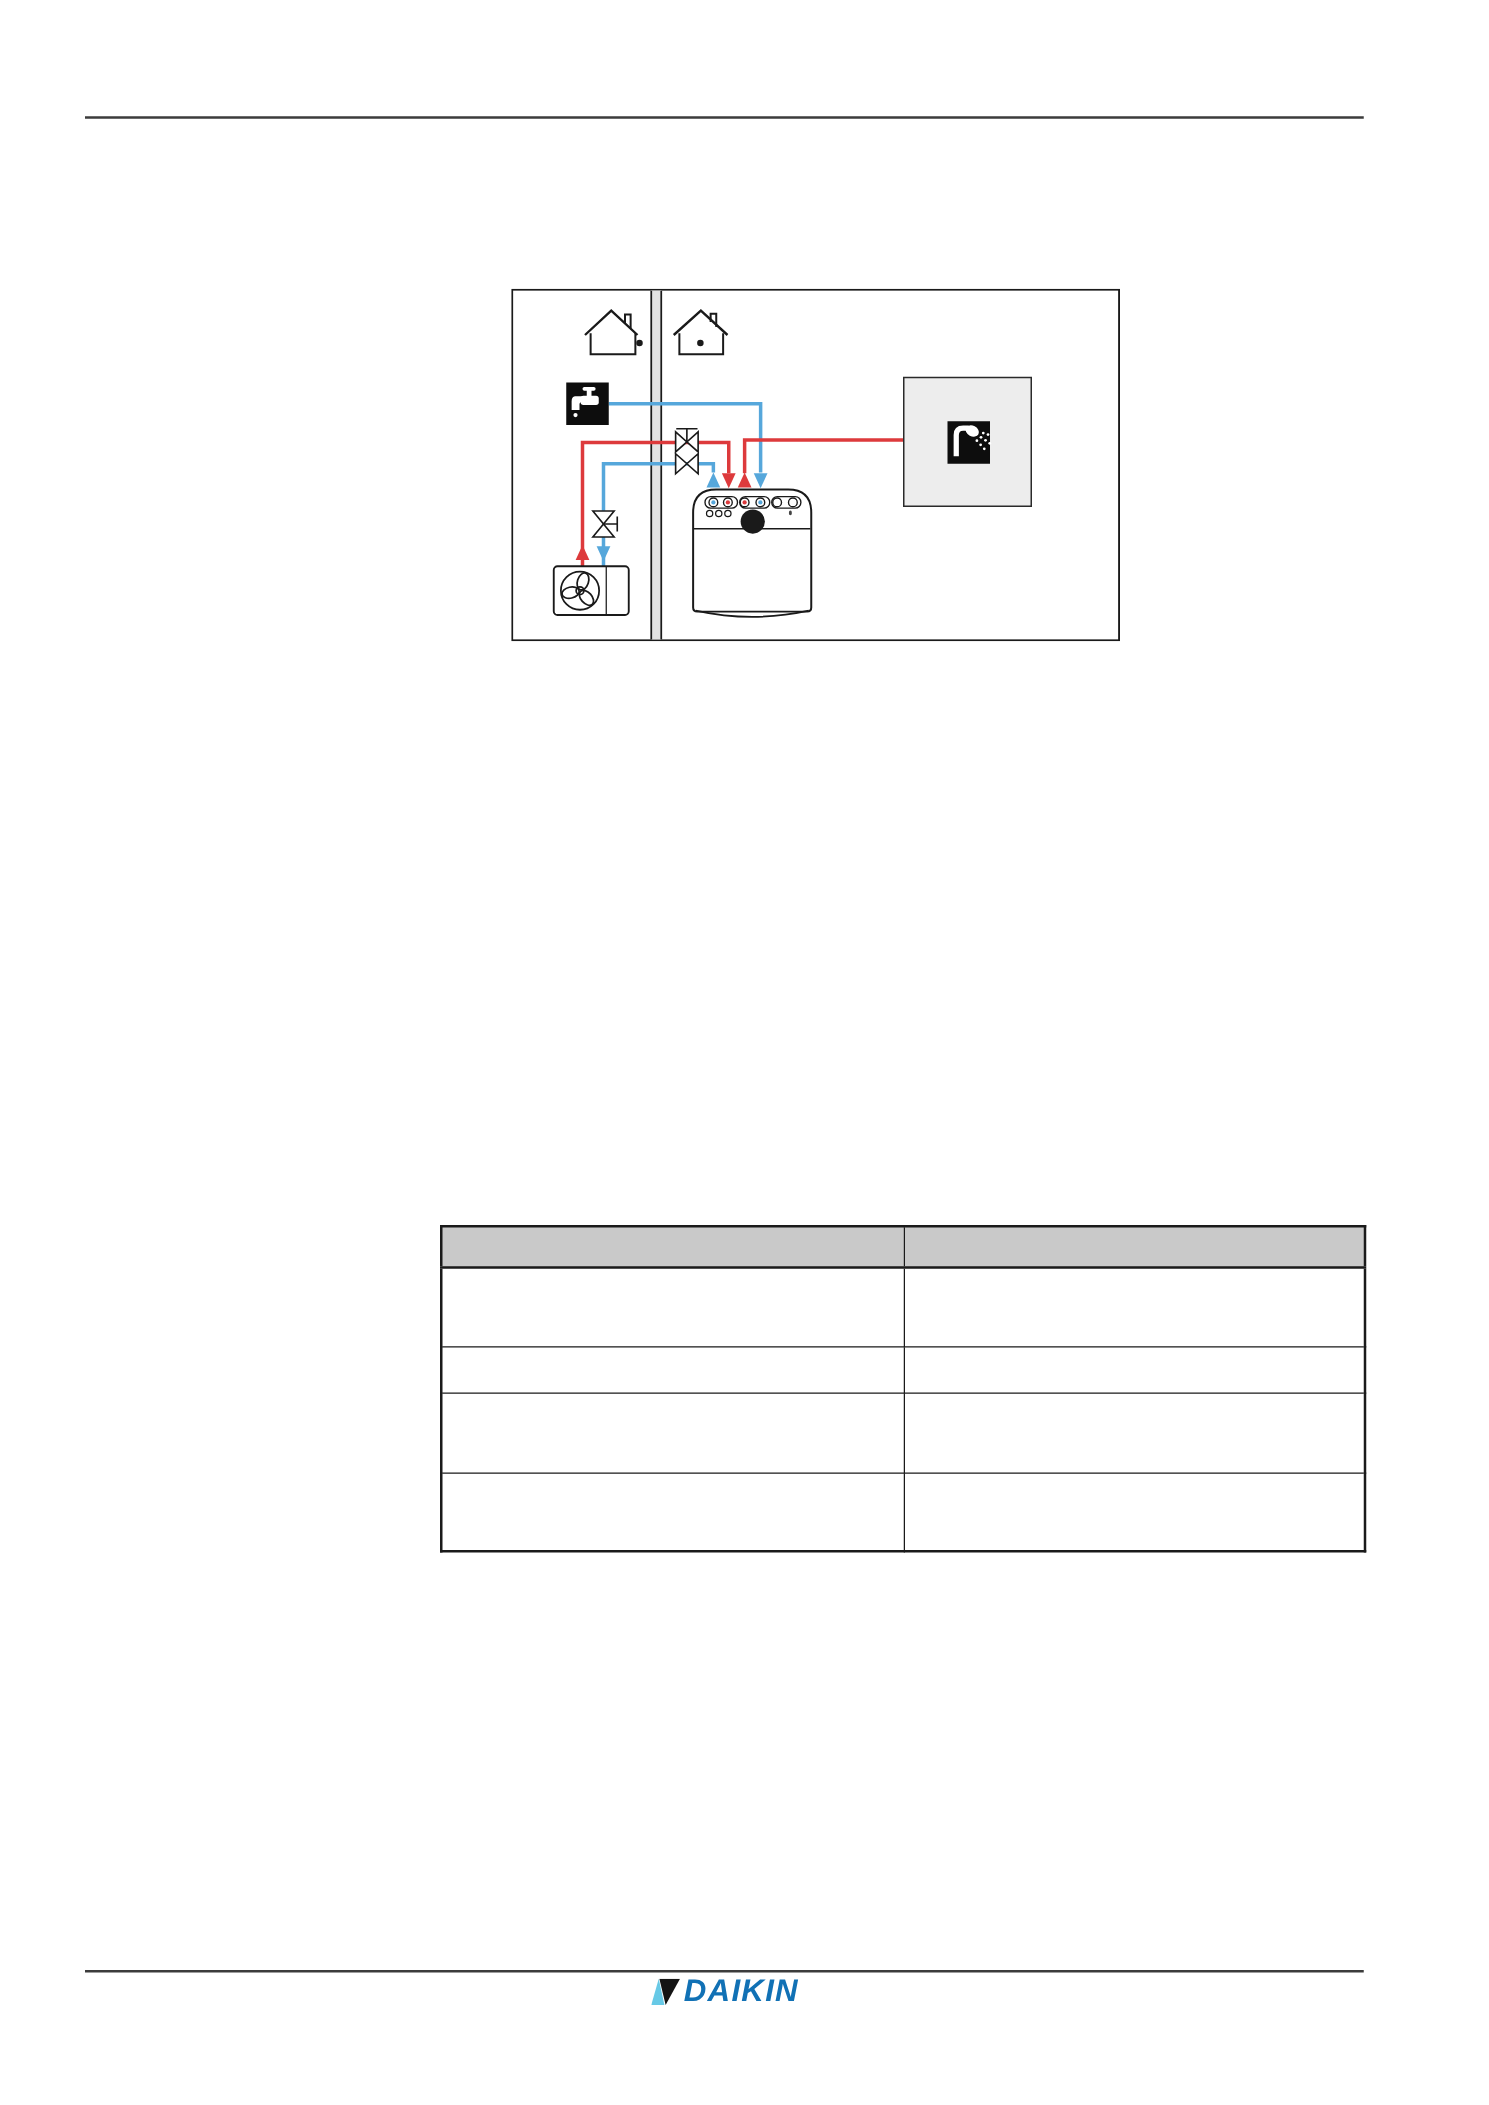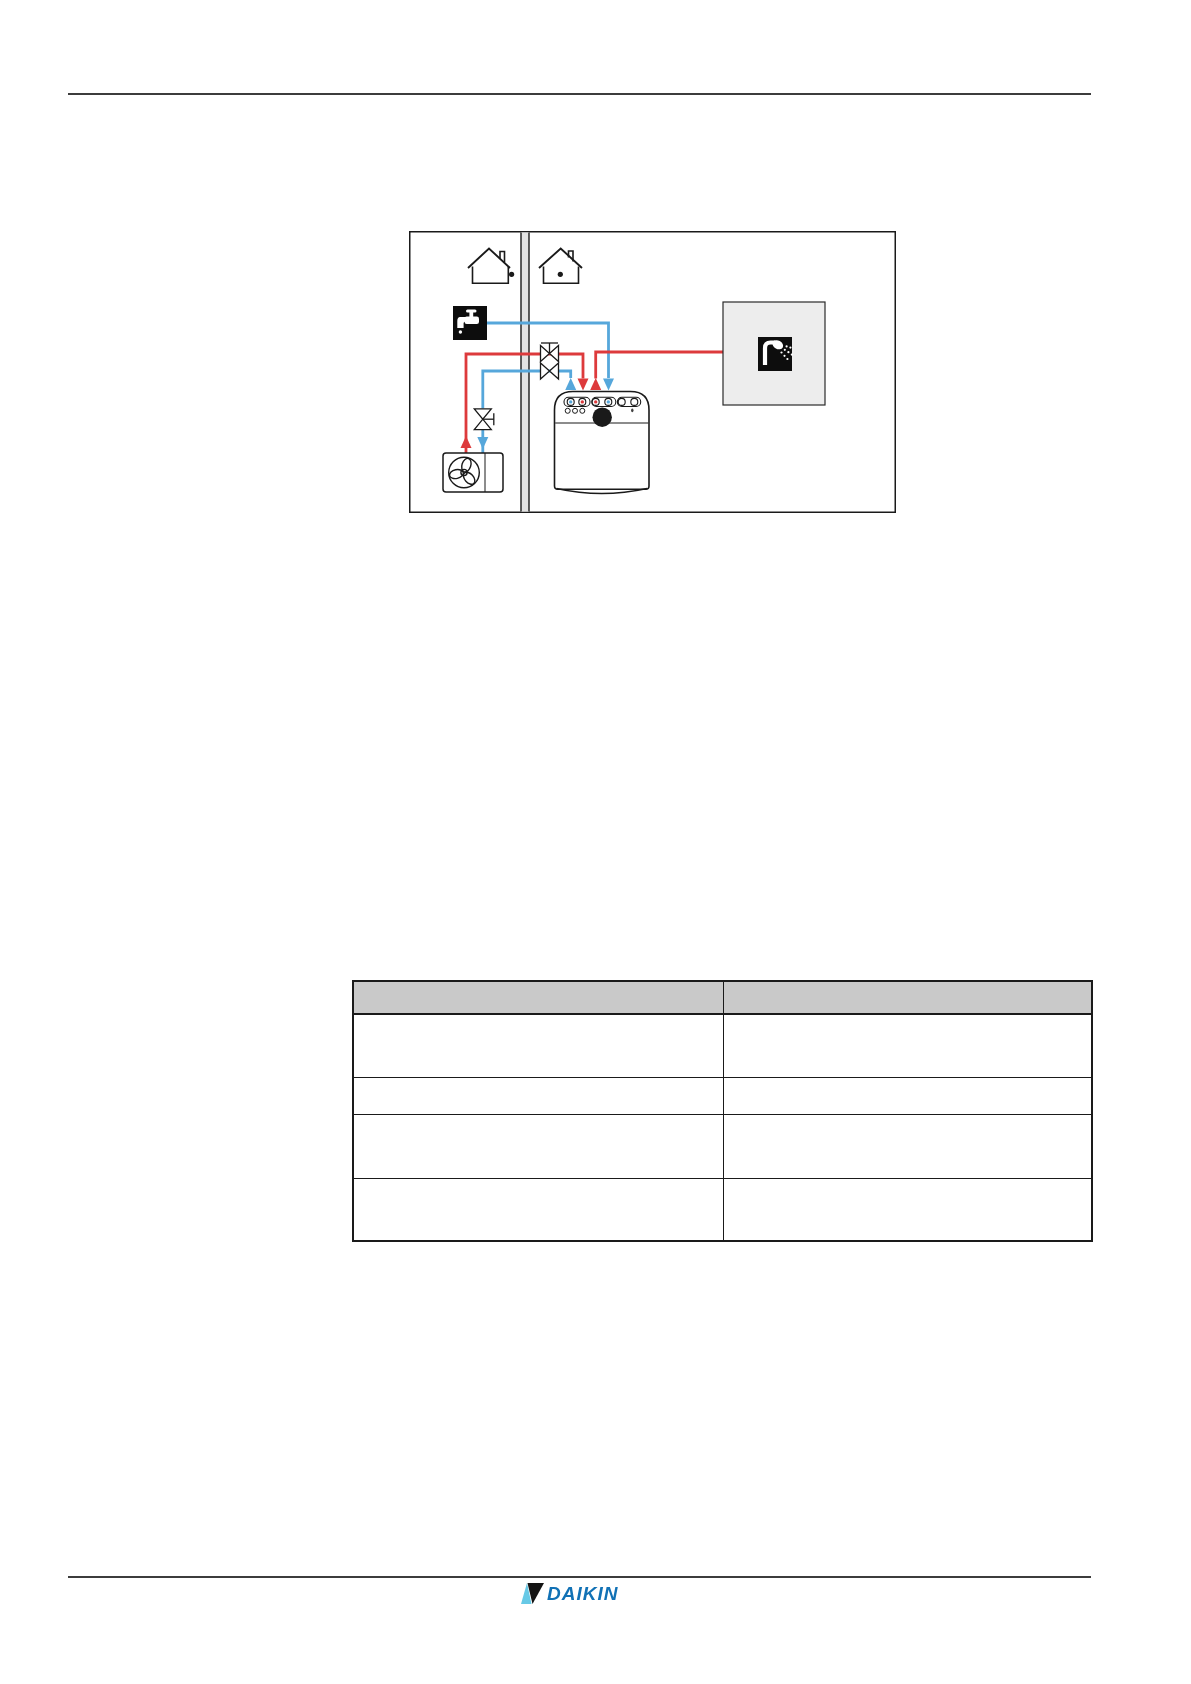--- a/index.html
+++ b/index.html
@@ -21,21 +21,21 @@
   }
   #spec-table th{
     background:var(--table_header,#c9c9c9);
     border-bottom:2px solid var(--ink,#1a1a1a);
   }
   #spec-table{border:2px solid var(--ink,#1a1a1a);outline:none;}
   
   #daikin-logo{position:absolute;left:521px;top:1582px;height:22px;display:flex;align-items:center;}
   #daikin-logo svg{display:block;}
   #daikin-logo .word{
-    font-weight:bold;font-style:italic;font-size:19px;line-height:21px;
+    font-weight:bold;font-style:italic;font-size:25px;line-height:21px;
     letter-spacing:1px;color:var(--daikin_blue,#1171b5);margin-left:3px;
   }
 </style>
 </head>
 <body>
 
 <div id="page">
 
   <div id="top-rule" class="rule"></div>
 

